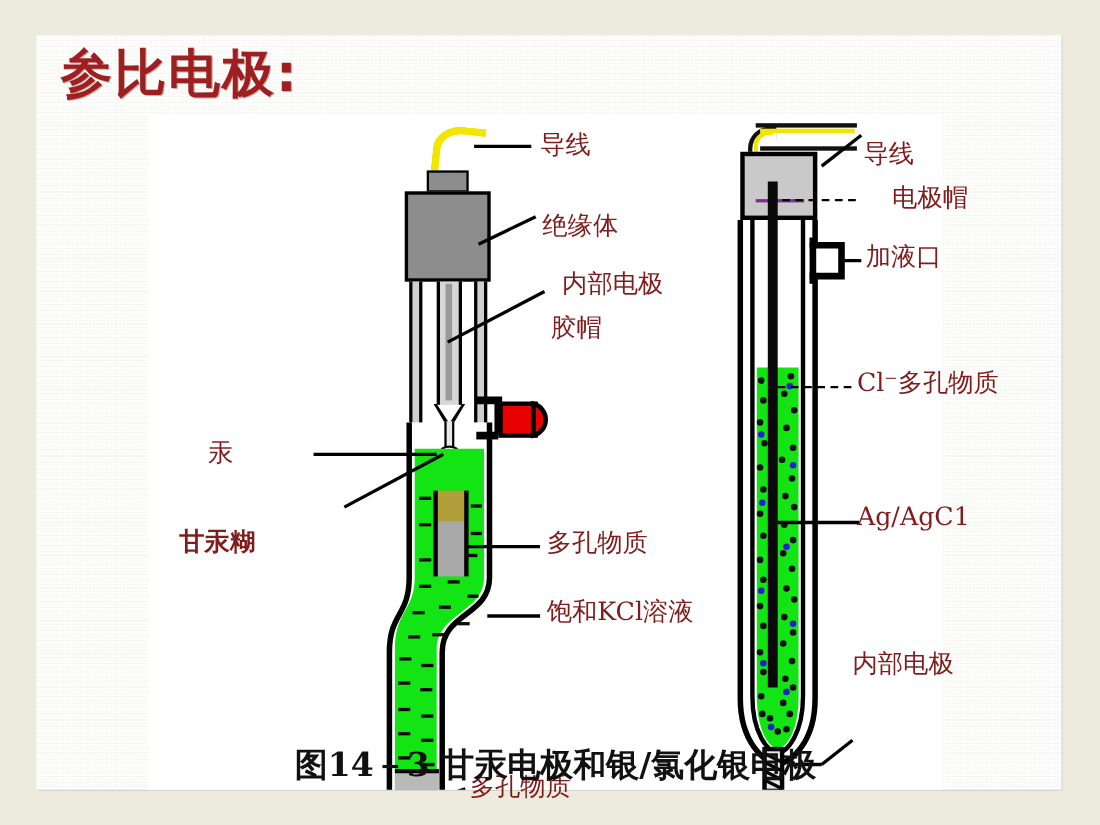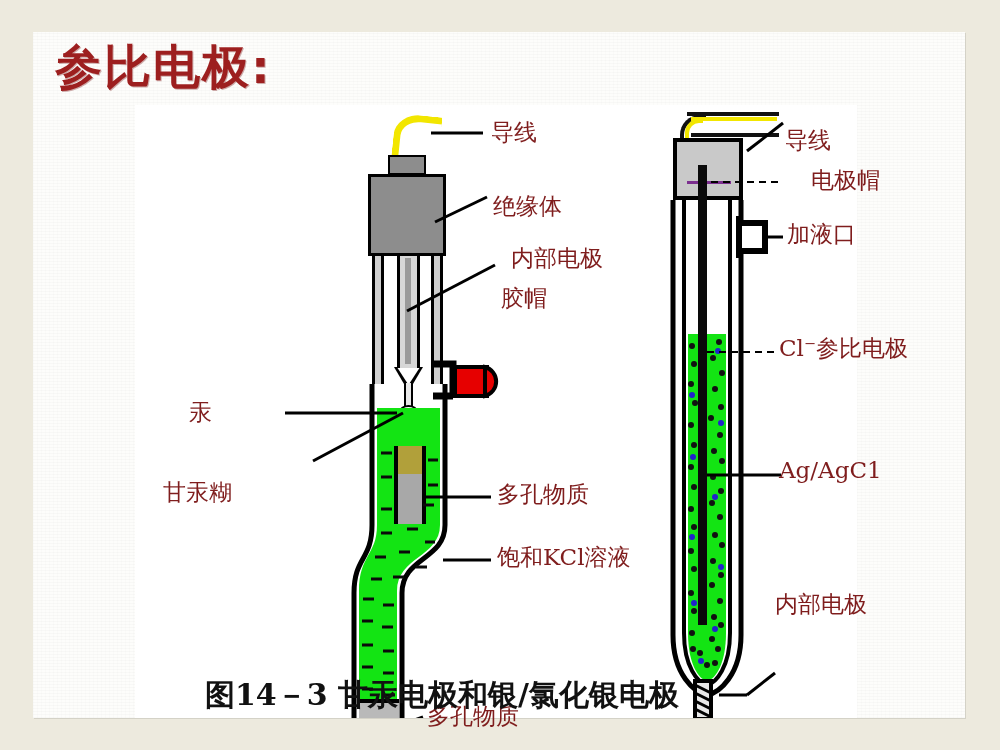--- a/index.html
+++ b/index.html
@@ -189,21 +189,21 @@
         <line x1="288" y1="392" x2="356" y2="392" stroke="#000" stroke-width="3"></line>
         <line x1="308" y1="455" x2="356" y2="455" stroke="#000" stroke-width="3"></line>
         <line x1="265" y1="620" x2="288" y2="612" stroke="#000" stroke-width="3"></line>
       </svg>
 
       <div class="lbl" style="left:356px;top:16px;">导线</div>
       <div class="lbl" style="left:358px;top:90px;">绝缘体</div>
       <div class="lbl" style="left:376px;top:142px;">内部电极</div>
       <div class="lbl" style="left:366px;top:182px;">胶帽</div>
       <div class="lbl" style="left:54px;top:296px;">汞</div>
-      <div class="lbl" style="left:28px;top:376px;">甘汞糊</div>
+      <div class="lbl" style="left:28px;top:376px;font-weight:bold;">甘汞糊</div>
       <div class="lbl" style="left:362px;top:378px;">多孔物质</div>
       <div class="lbl" style="left:362px;top:441px;">饱和KCl溶液</div>
       <div class="lbl" style="left:292px;top:600px;">多孔物质</div>
 
     </div>
 
     <div style="position:absolute;left:0;top:0;width:722px;height:613px;">
 
       <div class="b-wire-curve"></div>
       <div class="b-wire-curvey"></div>
@@ -302,23 +302,23 @@
         <line x1="630" y1="132" x2="648" y2="132" stroke="#000" stroke-width="3"></line>
         <line x1="572" y1="247" x2="640" y2="247" stroke="#000" stroke-width="2" stroke-dasharray="7 5" transform="translate(0,0)"></line>
         <line x1="572" y1="370" x2="646" y2="370" stroke="#000" stroke-width="3"></line>
         <line x1="584" y1="590" x2="612" y2="590" stroke="#000" stroke-width="3"></line>
         <line x1="612" y1="590" x2="640" y2="568" stroke="#000" stroke-width="3"></line>
       </svg>
 
       <div class="lbl" style="left:650px;top:24px;">导线</div>
       <div class="lbl" style="left:676px;top:64px;">电极帽</div>
       <div class="lbl" style="left:652px;top:118px;">加液口</div>
-      <div class="lbl" style="left:644px;top:232px;">Cl⁻参比电极</div>
+      <div class="lbl" style="left:644px;top:232px;">Cl⁻多孔物质</div>
       <div class="lbl" style="left:644px;top:354px;">Ag/AgC1</div>
       <div class="lbl" style="left:640px;top:488px;">内部电极</div>
 
     </div>
 
-    <div style="position:absolute;left:70px;top:570px;width:600px;text-align:left;
+    <div style="position:absolute;left:70px;top:570px;width:600px;text-align:center;
                 font-family:'DejaVu Serif','Liberation Serif',serif;
                 font-size:30px;font-weight:bold;color:#111;white-space:nowrap;">图14－3 甘汞电极和银/氯化银电极</div>
   </div>
 </div>
 
 </body></html>

